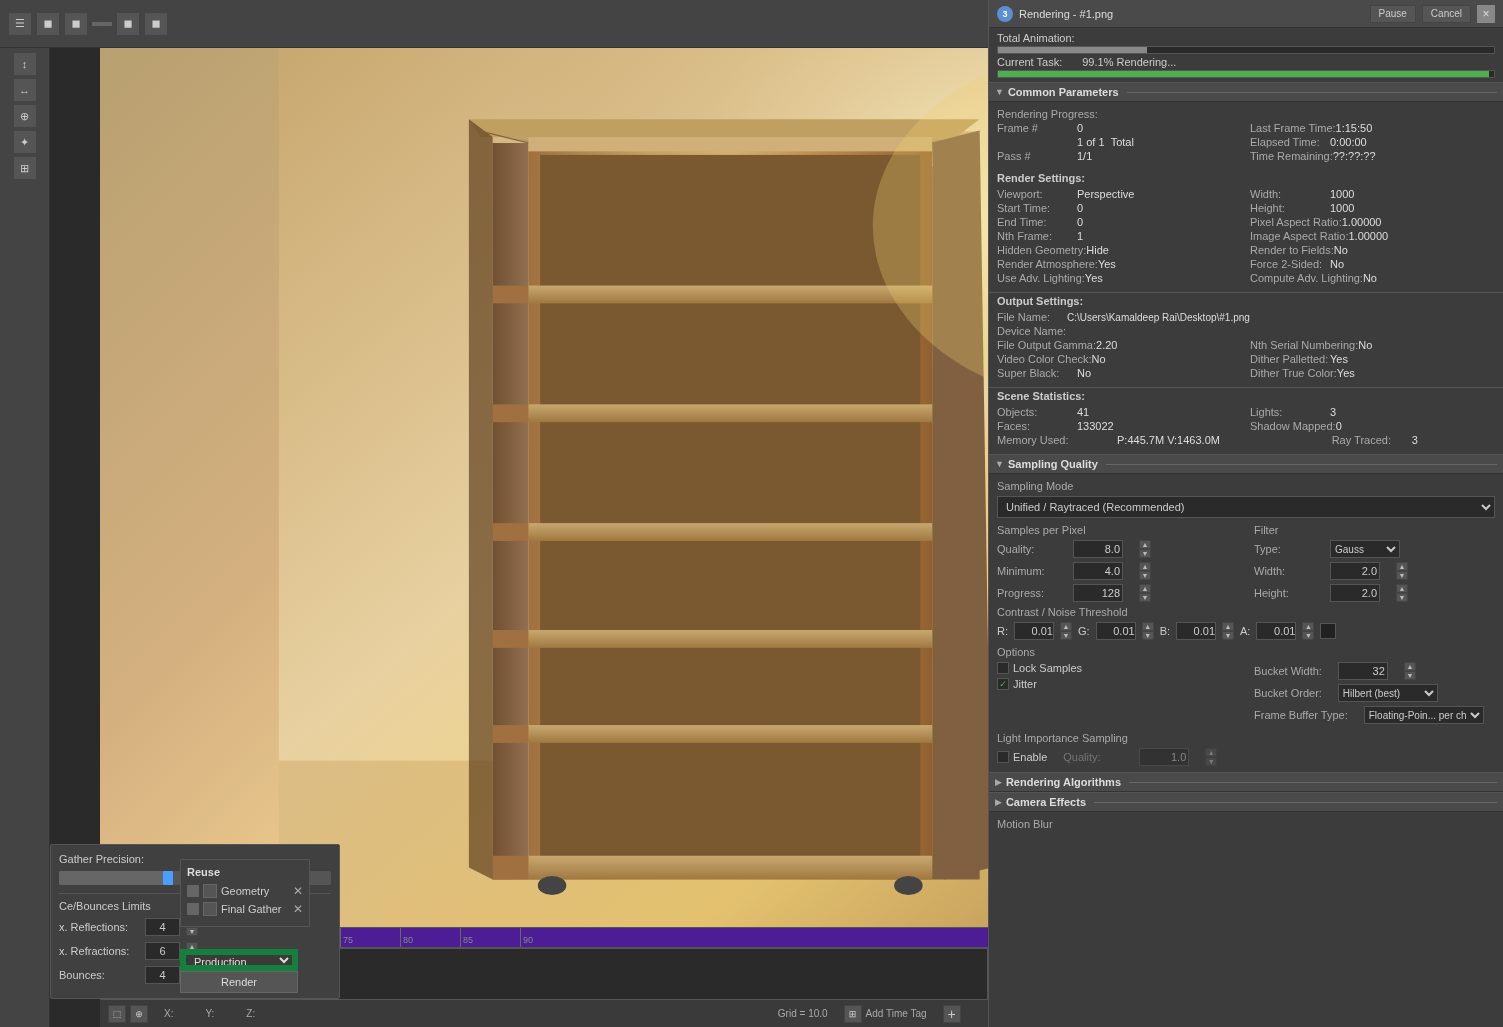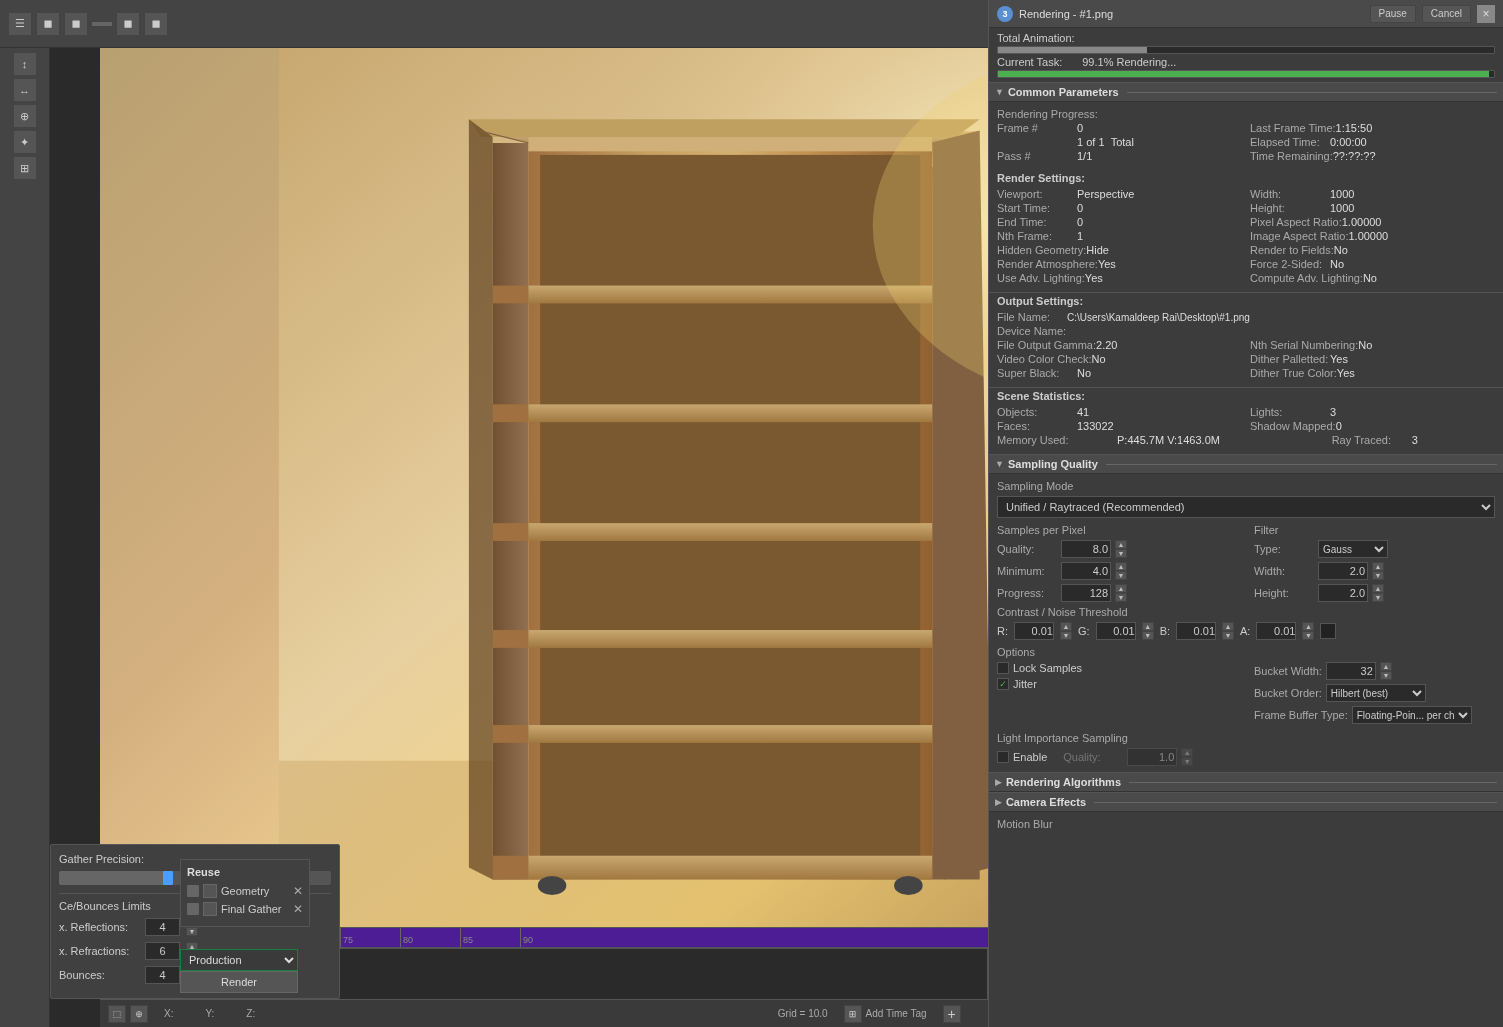--- a/index.html
+++ b/index.html
@@ -209,21 +209,21 @@
       bottom: 56px;
       left: 130px;
       display: flex;
       align-items: center;
       gap: 4px;
       z-index: 10;
     }
 
     .production-select {
       background: #3a3a3a;
-      border: 1px solid #15803d;
+      border: 6px solid #15803d;
       color: #ddd;
       font-size: 11px;
       height: 22px;
       width: 118px;
       padding: 0 4px;
     }
 
     .render-btn {
       background: #555;
       border: 1px solid #666;
@@ -405,21 +405,21 @@
       border: 1px solid #555;
       color: #ccc;
       font-size: 11px;
       padding: 0 4px;
       margin-bottom: 6px;
     }
 
     .field-row {
       display: flex;
       align-items: center;
-      gap: 4px;
+      gap: 16px;
       font-size: 11px;
     }
 
     .field-label {
       color: #aaa;
       min-width: 60px;
     }
 
     .num-input {
       width: 50px;

